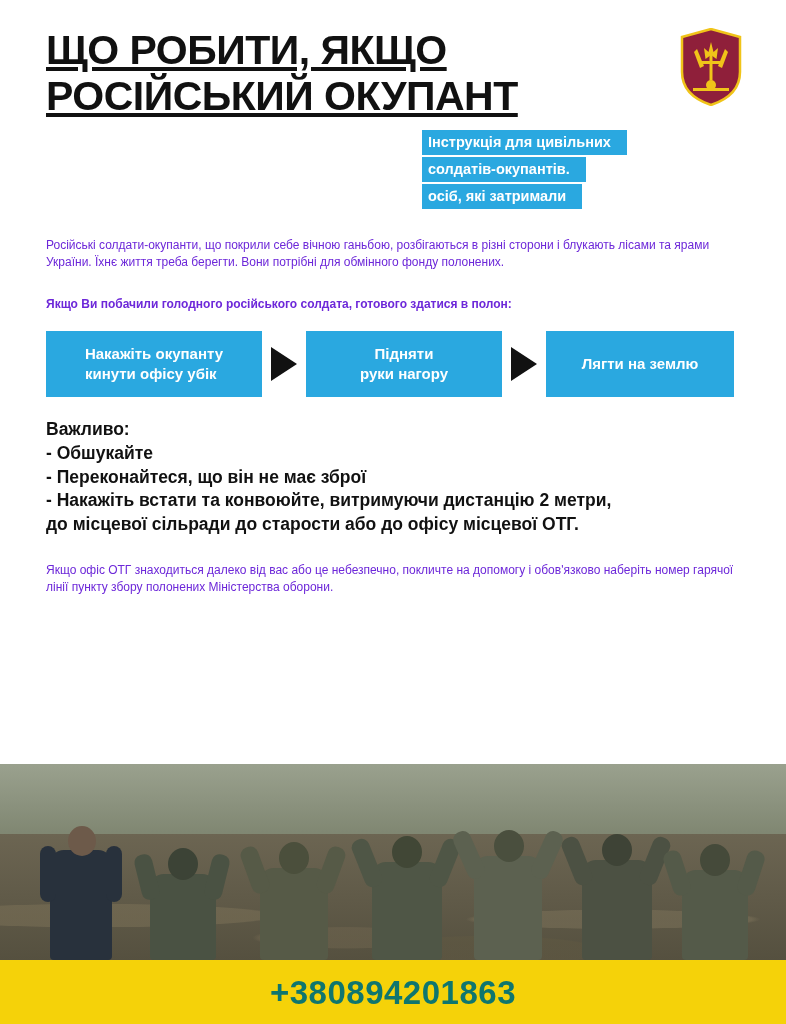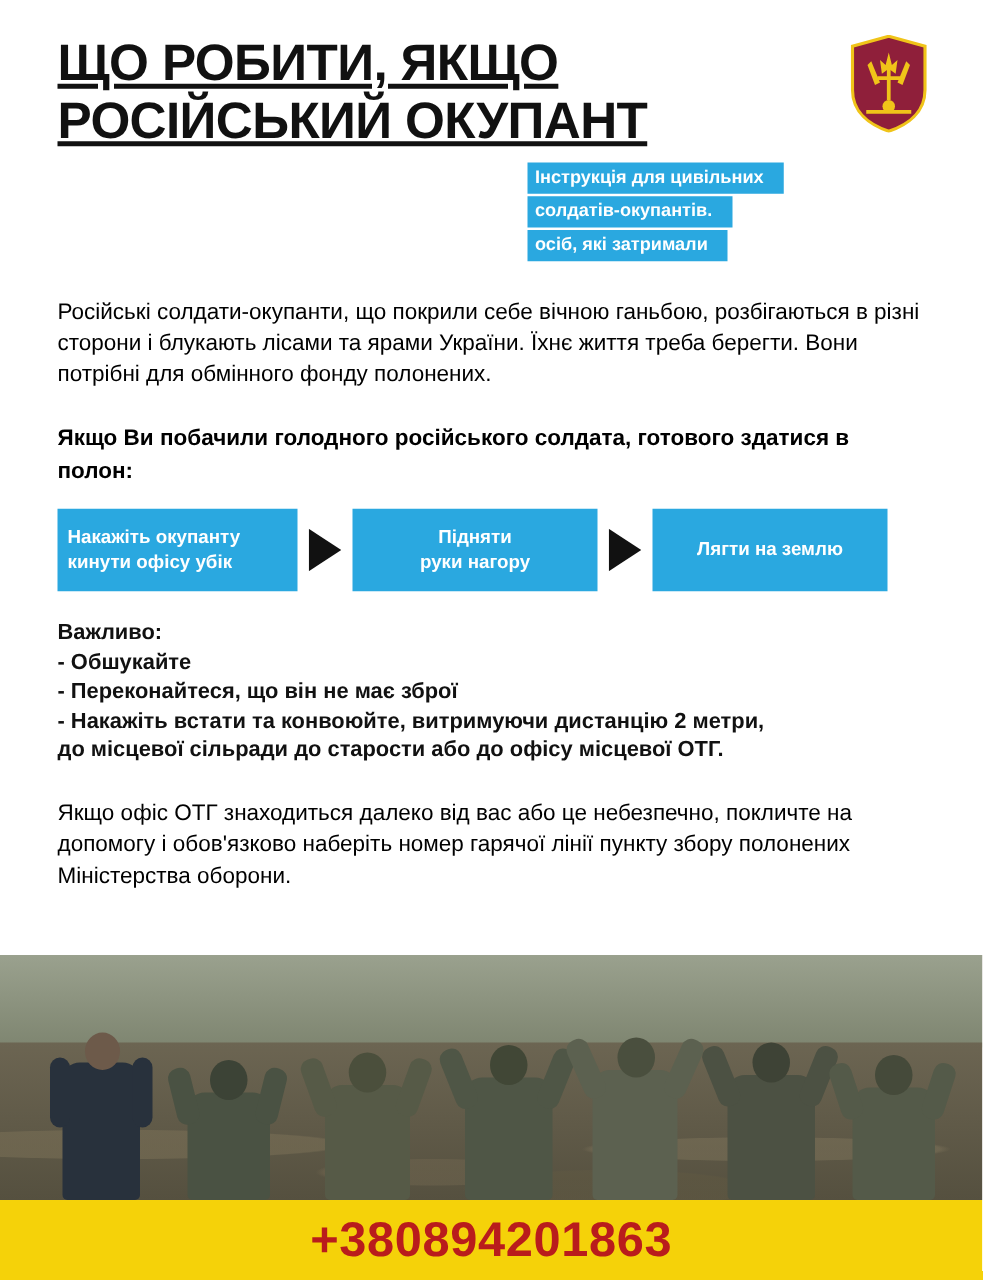--- a/index.html
+++ b/index.html
@@ -60,23 +60,23 @@
     line-height: 1.38;
     padding: 2px 16px 3px 6px;
     margin-bottom: 2px;
   }
 
   
   .content {
     padding: 0 42px 0 46px;
   }
   .para {
-    font-size: 18px;
+    font-size: 12px;
     line-height: 1.4;
-    color: #000000;
+    color: #6d28d9;
     margin: 26px 0 0 0;
   }
   .para.bold {
     font-weight: bold;
   }
 
   
   .steps {
     display: flex;
     align-items: stretch;
@@ -90,21 +90,21 @@
     font-size: 15px;
     line-height: 1.35;
     display: flex;
     align-items: center;
     justify-content: center;
     text-align: center;
     padding: 10px 8px;
     box-sizing: border-box;
     min-height: 66px;
   }
-  .step-1 { width: 192px; text-align: left; justify-content: flex-start; }
+  .step-1 { width: 216px; text-align: left; justify-content: center; }
   .step-2 { width: 196px; }
   .step-3 { width: 188px; }
   .arrow {
     width: 44px;
     display: flex;
     align-items: center;
     justify-content: center;
   }
   .arrow svg { display: block; }
 
@@ -180,23 +180,23 @@
     left: 0;
     top: 960px;
     width: 786px;
     height: 64px;
     background: #f5d209;
     display: flex;
     align-items: center;
     justify-content: center;
   }
   .phone {
-    font-size: 39px;
-    font-weight: bold;
-    color: #b91c1c;
+    font-size: 33px;
+    font-weight: bold;
+    color: #0f766e;
     letter-spacing: 0.5px;
     line-height: 1;
   }
 </style>
 </head>
 <body>
 
 <div class="page">
 
   <div class="header">

